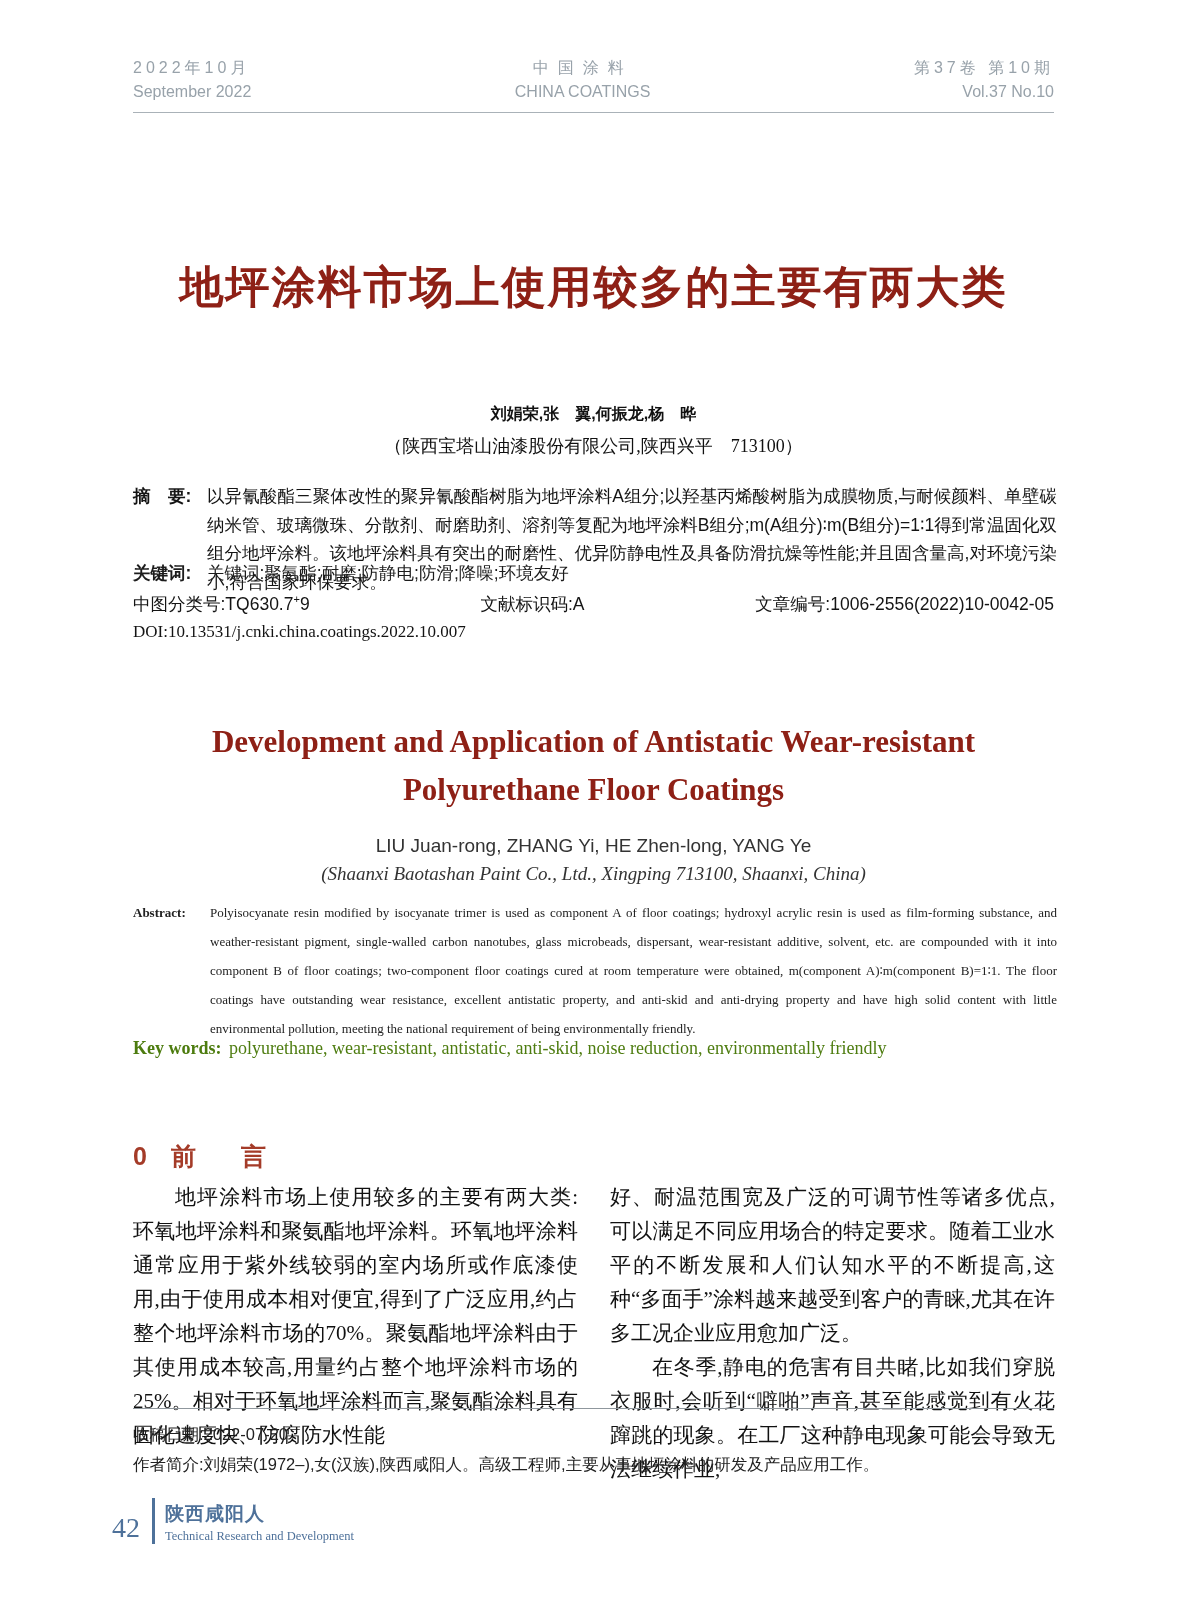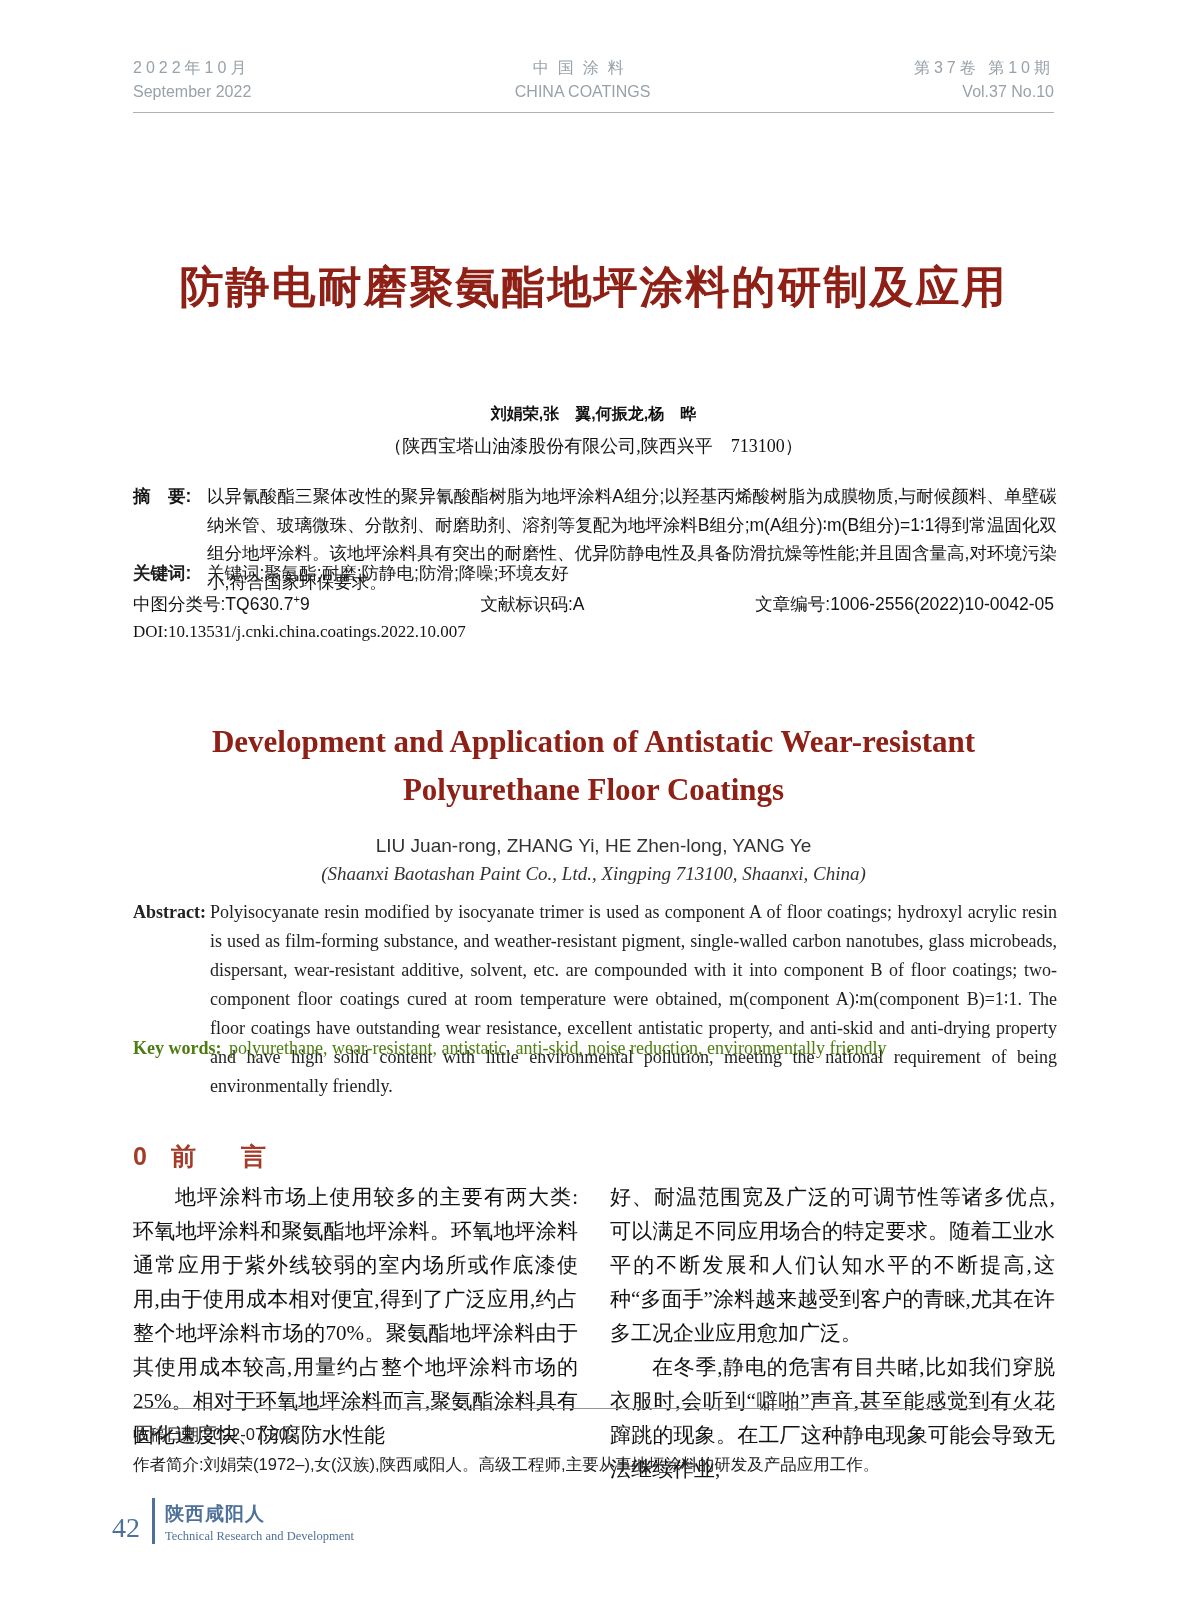--- a/index.html
+++ b/index.html
@@ -96,21 +96,21 @@
     position: absolute; left: 0; right: 0; top: 863px;
     text-align: center; font-size: 19px; color: #333;
     font-family: "Liberation Serif", serif; font-style: italic;
   }
 
   
   .abs-en {
     position: absolute; left: 133px; right: 130px; top: 898px;
     display: flex;
     font-family: "Liberation Serif", serif;
-    font-size: 18px; line-height: 29px; color: #222;
+    font-size: 13px; line-height: 29px; color: #222;
   }
   .abs-en .label { flex: 0 0 77px; font-weight: bold; white-space: nowrap; }
   .abs-en .text { flex: 1; text-align: justify; }
   .kw-en {
     position: absolute; left: 133px; right: 130px; top: 1035px;
     display: flex;
     font-family: "Liberation Serif", serif;
     font-size: 18px; line-height: 26px; color: #4d7c0f;
   }
   .kw-en .label { flex: 0 0 96px; font-weight: bold; white-space: nowrap; }
@@ -170,21 +170,21 @@
     <div class="col center">
       <div class="zh">中国涂料</div>
       <div class="en">CHINA COATINGS</div>
     </div>
     <div class="col right">
       <div class="zh">第37卷 第10期</div>
       <div class="en">Vol.37  No.10</div>
     </div>
   </div>
 
-  <h1 class="title-zh">防静电耐磨聚氨酯地坪涂料的研制及应用</h1>
+  <h1 class="title-zh">地坪涂料市场上使用较多的主要有两大类</h1>
 
   <div class="authors-zh">刘娟荣,张　翼,何振龙,杨　晔</div>
   <div class="affil-zh">（陕西宝塔山油漆股份有限公司,陕西兴平　713100）</div>
 
   <div class="abs-zh">
     <div class="label">摘　要:</div>
     <div class="text">以异氰酸酯三聚体改性的聚异氰酸酯树脂为地坪涂料A组分;以羟基丙烯酸树脂为成膜物质,与耐候颜料、单壁碳纳米管、玻璃微珠、分散剂、耐磨助剂、溶剂等复配为地坪涂料B组分;m(A组分)∶m(B组分)=1∶1得到常温固化双组分地坪涂料。该地坪涂料具有突出的耐磨性、优异防静电性及具备防滑抗燥等性能;并且固含量高,对环境污染小,符合国家环保要求。</div>
   </div>
 
   <div class="kw-zh">

